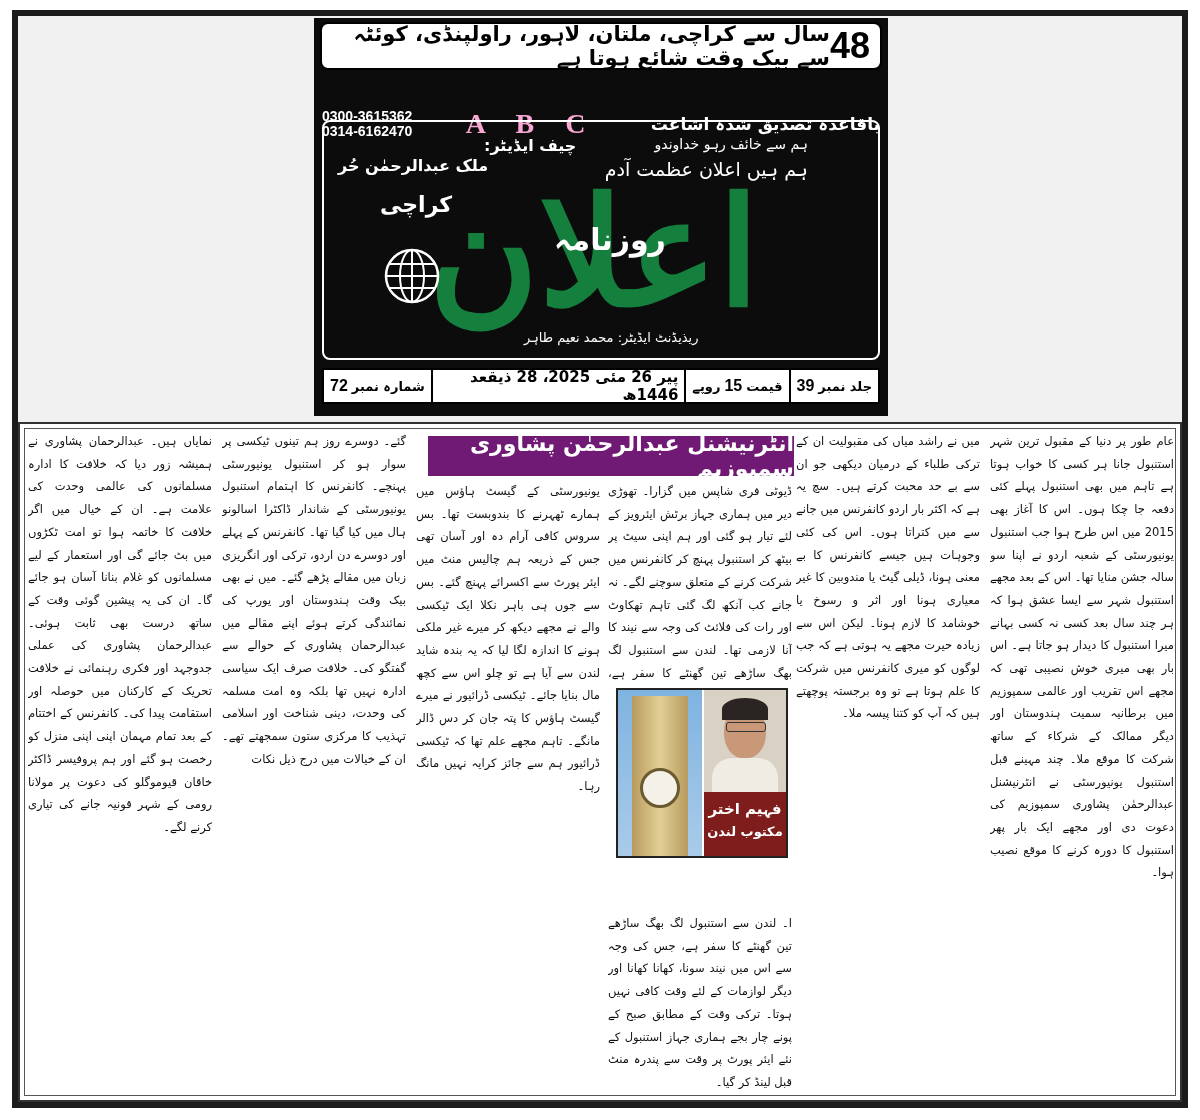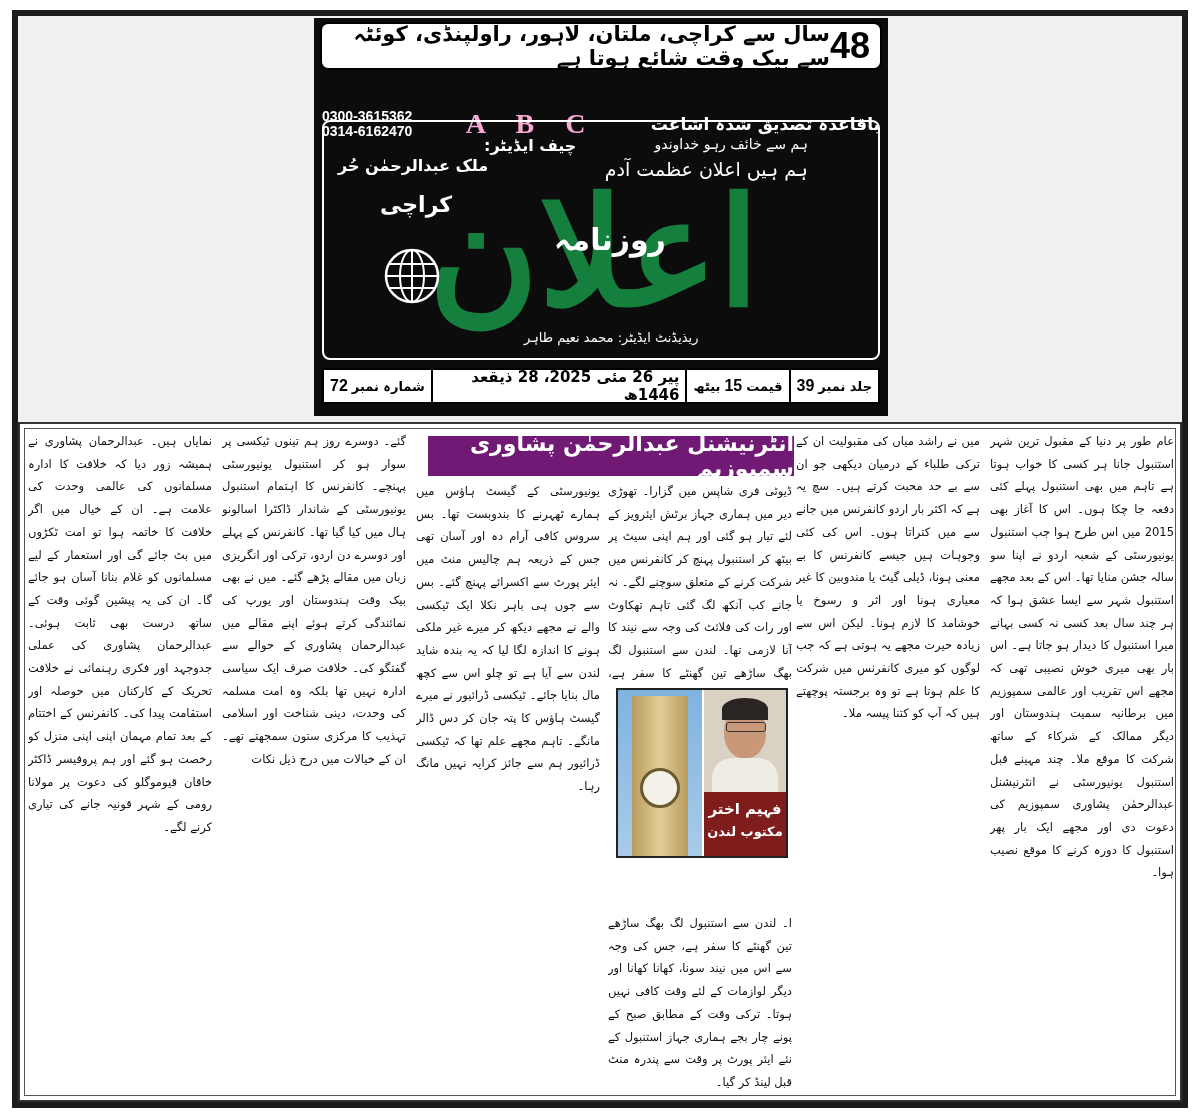--- a/index.html
+++ b/index.html
@@ -101,21 +101,21 @@
     <div class="resident">ریذیڈنٹ ایڈیٹر: محمد نعیم طاہر</div>
   </div>
   <div class="infobar">
     <div class="cell">
       <span>جلد نمبر</span>
       <span class="big">39</span>
     </div>
     <div class="cell">
       <span>قیمت</span>
       <span class="big">15</span>
-      <span>بیٹھ</span>
+      <span>روپے</span>
     </div>
     <div class="cell date">پیر 26 مئی 2025، 28 ذیقعد 1446ھ</div>
     <div class="cell">
       <span>شمارہ نمبر</span>
       <span class="big">72</span>
     </div>
   </div>
 </div>
 
 <div class="article">

